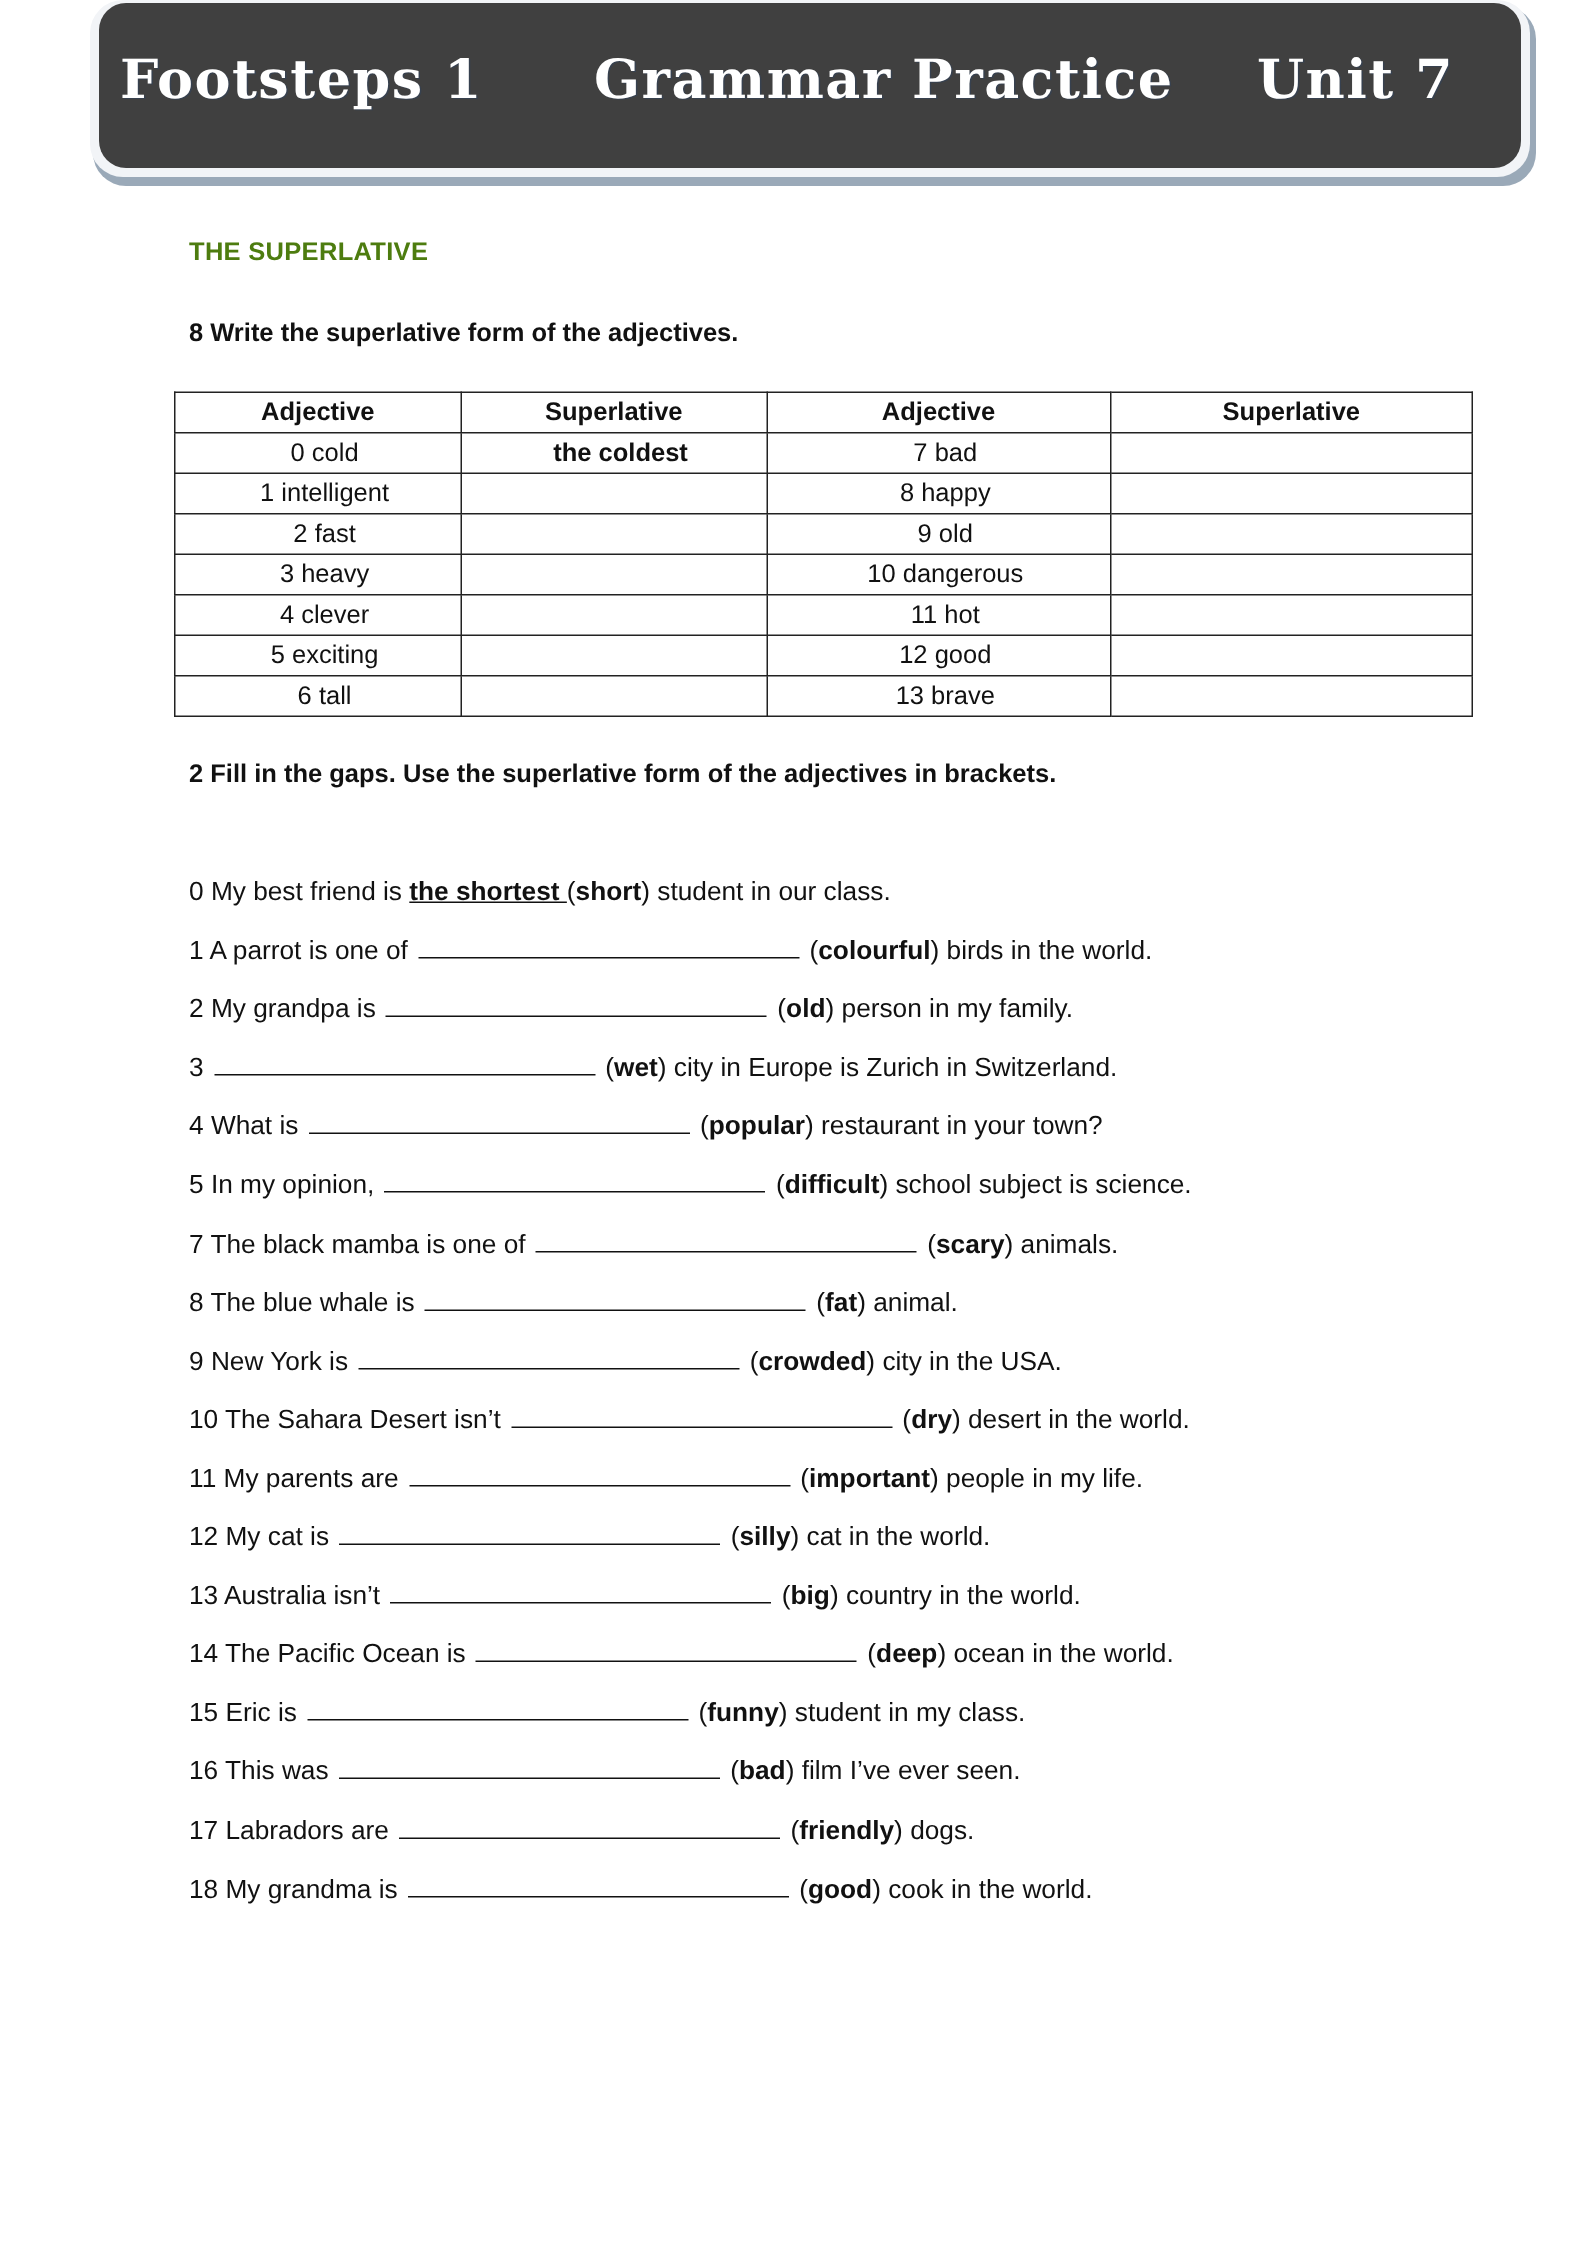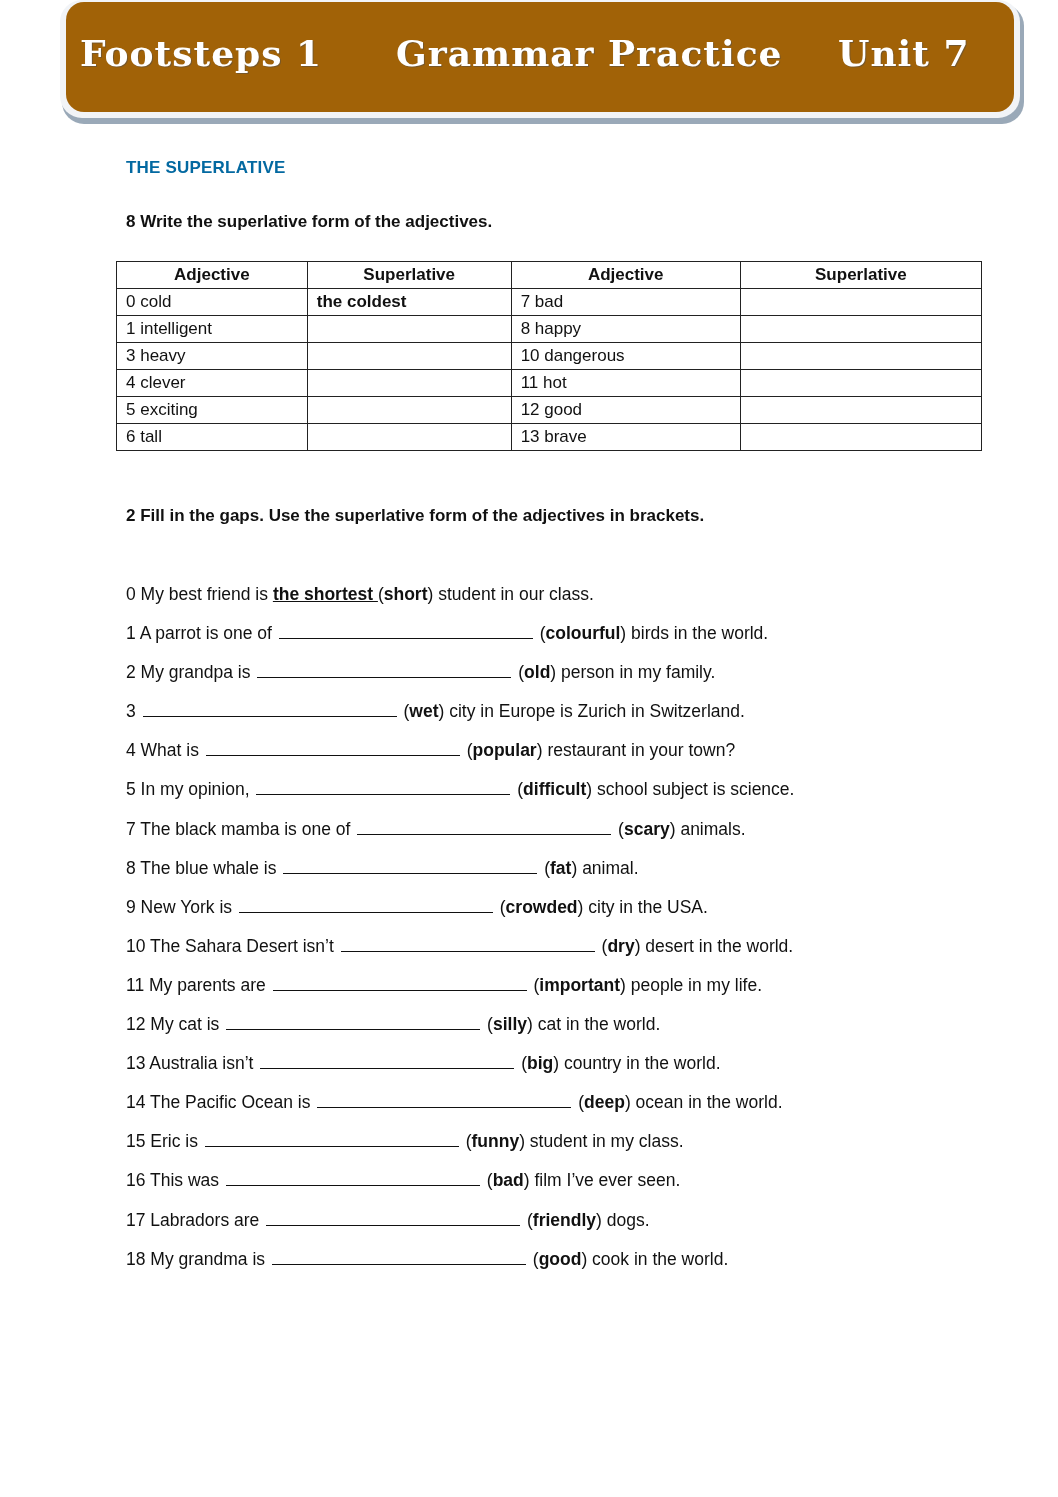--- a/index.html
+++ b/index.html
@@ -33,21 +33,21 @@
       border-radius: 22px;
       background: #f2f4f7;
     }
     .banner {
       position: absolute;
       left: 66px;
       top: 2px;
       width: 948px;
       height: 110px;
       border-radius: 18px;
-      background: #a16207;
+      background: #404040;
       color: #ffffff;
     }
     .banner-text {
       position: absolute;
       top: 30px;
       font-family: "DejaVu Serif", serif;
       font-weight: bold;
       font-size: 36px;
       letter-spacing: 1px;
       color: #ffffff;
@@ -57,21 +57,21 @@
     .banner-left { left: 14px; }
     .banner-center { left: 330px; }
     .banner-right { left: 772px; }
 
     .section-title {
       position: absolute;
       left: 126px;
       top: 158px;
       font-size: 17px;
       font-weight: bold;
-      color: #0369a1;
+      color: #4d7c0f;
       letter-spacing: 0.2px;
     }
     .instruction {
       position: absolute;
       left: 126px;
       font-size: 17px;
       font-weight: bold;
       color: #111111;
       white-space: nowrap;
     }
@@ -84,21 +84,21 @@
       top: 261px;
       width: 866px;
       border-collapse: collapse;
       font-size: 17px;
     }
     table.adj-table th,
     table.adj-table td {
       border: 1px solid #222222;
       height: 26px;
       padding: 0 0 0 9px;
-      text-align: left;
+      text-align: center;
       vertical-align: middle;
       white-space: nowrap;
     }
     table.adj-table th {
       text-align: center;
       padding: 0;
       font-weight: bold;
     }
     .col-a { width: 188px; }
     .col-b { width: 201px; }
@@ -161,20 +161,26 @@
       <tr>
         <td>0 cold</td>
         <td class="bold">the coldest</td>
         <td>7   bad</td>
         <td></td>
       </tr>
       <tr>
         <td>1 intelligent</td>
         <td class="bold"></td>
         <td>8  happy</td>
+        <td></td>
+      </tr>
+      <tr>
+        <td>2 fast</td>
+        <td class="bold"></td>
+        <td>9  old</td>
         <td></td>
       </tr>
       <tr>
         <td>3 heavy</td>
         <td class="bold"></td>
         <td>10 dangerous</td>
         <td></td>
       </tr>
       <tr>
         <td>4 clever</td>

